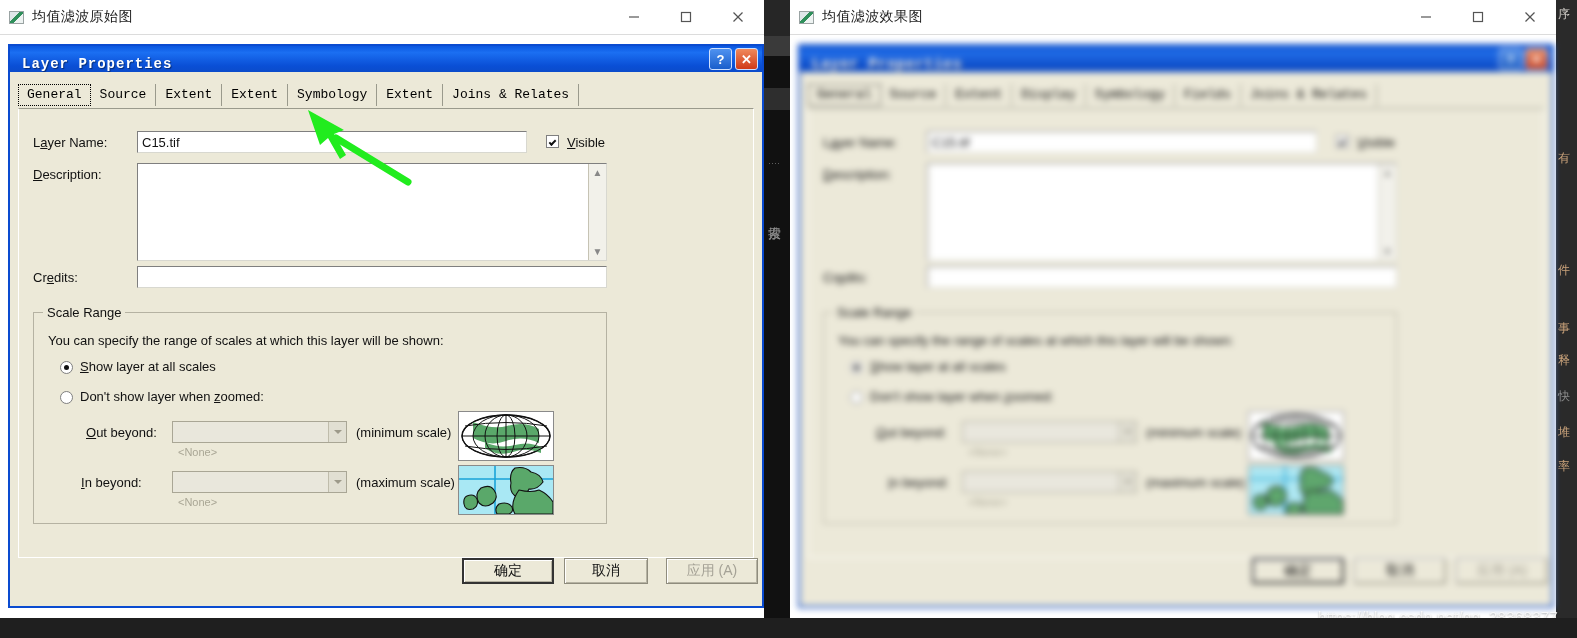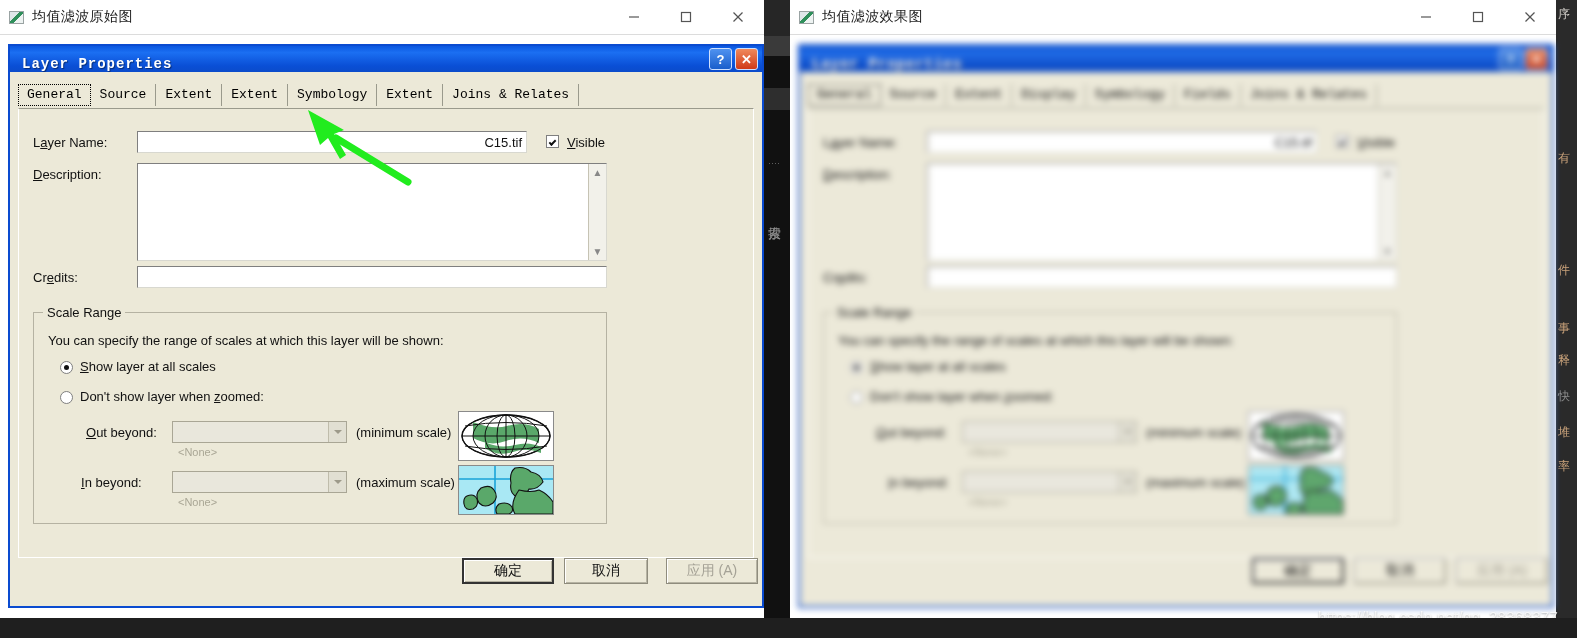--- a/index.html
+++ b/index.html
@@ -41,21 +41,21 @@
 
   
   .tabs{position:absolute;left:8px;top:12px;display:flex;align-items:flex-end;}
   .tab{font-family:"Liberation Mono","DejaVu Sans Mono",monospace;font-size:13px;
        color:#000;padding:3px 9px 4px 9px;background:#ece9d8;
        border-right:1px solid #9a9a8c;white-space:nowrap;}
   .tab:first-child{border-left:none;}
   .tab.active{border:1px dotted #000;padding:2px 8px 3px 8px;}
 
   .tabpane{position:absolute;left:8px;right:8px;top:36px;bottom:48px;
-       background:#ece9d8;border:1px solid #fff;border-top:1px solid #9a9a8c;text-align:right;}
+       background:#ece9d8;border:1px solid #fff;border-top:1px solid #9a9a8c;}
 
   .lbl{position:absolute;font-size:13px;color:#111;}
   .u{text-decoration:underline;}
   .tfield{position:absolute;background:#fff;border:1px solid #7f7f7f;
        border-right-color:#d8d8d0;border-bottom-color:#d8d8d0;
        box-sizing:border-box;font-size:13px;color:#111;padding:2px 4px;}
   .tarea{position:absolute;background:#fff;border:1px solid #7f7f7f;
        border-right-color:#d8d8d0;border-bottom-color:#d8d8d0;box-sizing:border-box;}
   .sbar{position:absolute;right:0;top:0;bottom:0;width:17px;background:#f2f1ea;
        border-left:1px solid #c6c3b4;}

